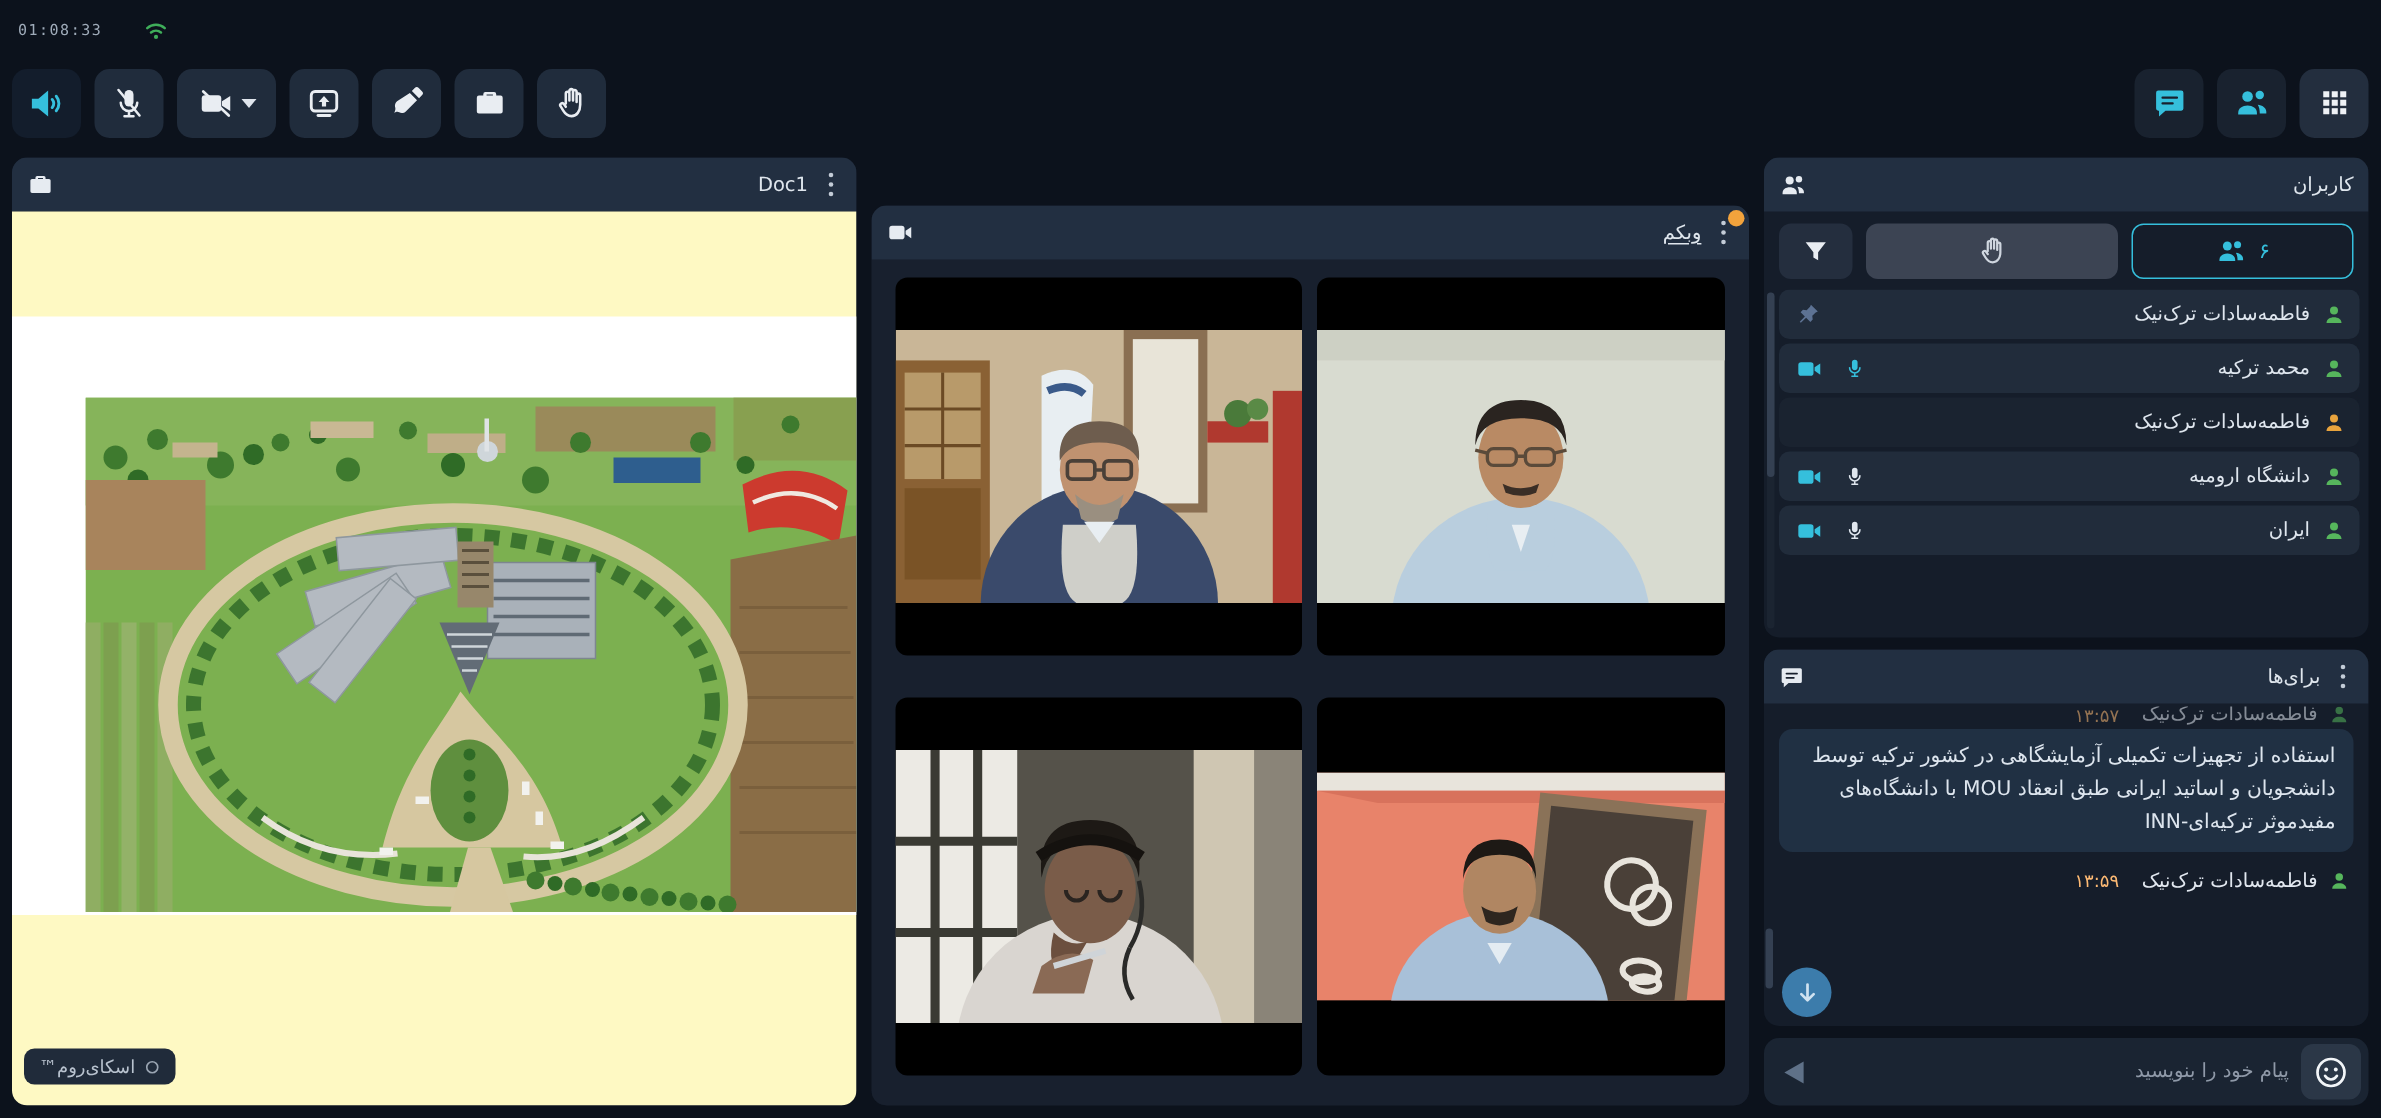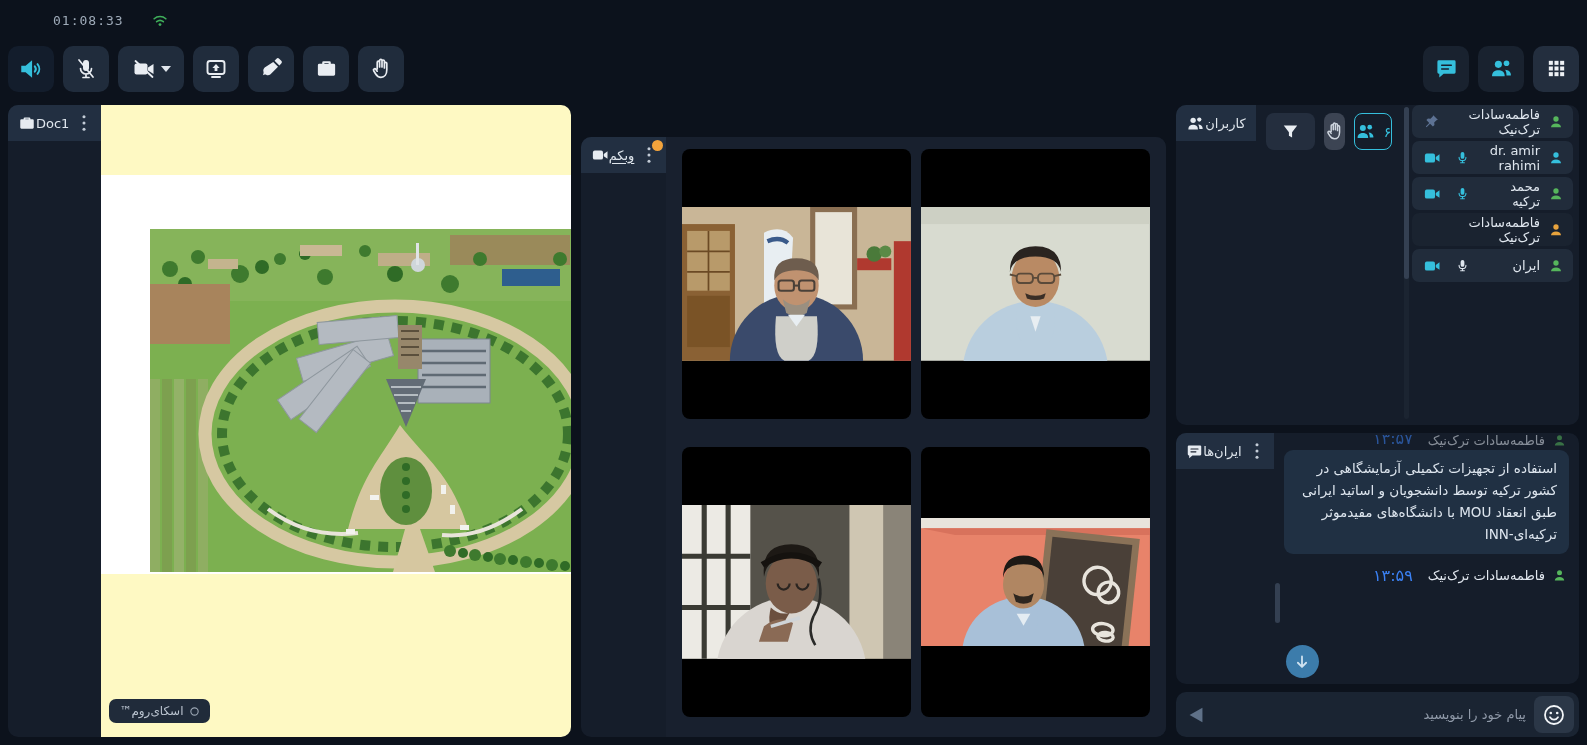--- a/index.html
+++ b/index.html
@@ -7,38 +7,38 @@
   body {
     background:#0c121c;
     font-family:"DejaVu Sans","Liberation Sans",sans-serif;
     color:#e6ebf1; font-size:13px;
   }
   svg { display:block; }
 
   
   .topbar { height:40px; display:flex; align-items:center; justify-content:space-between; padding:0 12px; }
   .topbar-left { display:flex; align-items:center; gap:26px; }
-  .clock { font-family:"DejaVu Sans Mono","Liberation Mono",monospace; color:#9fabb9; font-size:13px; letter-spacing:1px;margin-left:41px; }
+  .clock { font-family:"DejaVu Sans Mono","Liberation Mono",monospace; color:#9fabb9; font-size:10px; letter-spacing:1px; }
   .topbar-right { display:flex; align-items:center; gap:10px; direction:rtl; }
   .room-title { color:#dce3eb; font-size:15px; }
 
   
   .toolbar { height:57px; display:flex; align-items:center; justify-content:space-between; padding:0 8px; }
   .tb-group { display:flex; align-items:center; gap:9px; }
   .tb-btn { width:46px; height:46px; border-radius:10px; background:#202c3c; color:#e9edf2;
             display:flex; align-items:center; justify-content:center; cursor:pointer; }
   .tb-btn.active { background:#131d2c; color:#35bfdc; }
   .tb-btn.wide { width:66px; gap:5px; }
   .tb-btn.cyan { background:#19222f; color:#35bfdc; }
   .tb-btn.light { background:#232e3e; color:#eef1f5; }
   .caret { width:0; height:0; border-left:5px solid transparent; border-right:5px solid transparent; border-top:6px solid #dfe5ec; }
 
   
   .main { display:flex; gap:10px; padding:8px; height:648px; }
-  .panel { background:#151d2a; border-radius:10px; display:flex; flex-direction:row; overflow:hidden; position:relative; }
+  .panel { background:#151d2a; border-radius:10px; display:flex; flex-direction:column; overflow:hidden; position:relative; }
   .panel-header { height:36px; min-height:36px; background:#22cross;
                   background:#222f41; display:flex; align-items:center; justify-content:space-between;
                   padding:0 10px; color:#dfe6ed; position:relative; }
   .ph-right { display:flex; align-items:center; gap:8px; }
   .kebab { color:#c3ccd7; width:14px; height:18px; display:flex; align-items:center; justify-content:center; cursor:pointer; }
 
   
   .doc-panel { width:563px; }
   .doc-viewport { flex:1; background:#fef9c3; position:relative; }
   .doc-page { position:absolute; left:0; top:70px; width:563px; height:399px; background:#ffffff; }
@@ -74,21 +74,21 @@
   .user-row .grow { flex:1; }
   .dev { display:flex; align-items:center; gap:14px; direction:ltr; padding-left:2px; }
   .pin { color:#5d7293; }
   .cam-ic { color:#35bfdc; }
 
   
   .msg-panel { height:252px; }
   .msg-body { flex:1; padding:2px 10px 6px 10px; direction:rtl; position:relative; overflow:hidden; }
   .sender-row { display:flex; align-items:center; gap:7px; padding:4px 2px; }
   .sender-row .sname { color:#e2e8f0; }
-  .sender-row .stime { color:#3b82f6; font-size:16px; margin-right:8px; }
+  .sender-row .stime { color:#fdba74; font-size:12px; margin-right:8px; }
   .sender-row.clipped { height:13px; overflow:hidden; opacity:.55; padding:0 2px; align-items:flex-end; }
   .bubble-wrap { position:relative; margin:2px 0 8px 0; }
   .bubble { background:#203043; border-radius:9px; padding:8px 12px; 
             color:#dde5ee; font-size:13.5px; line-height:1.62; text-align:right; }
   .bubble-menu { position:absolute; left:2px; top:4px; width:22px; height:30px; border-radius:6px; background:#26324256;
                  color:#c3ccd7; display:flex; align-items:center; justify-content:center; cursor:pointer; }
   .scroll-down { position:absolute; left:12px; bottom:6px; width:33px; height:33px; border-radius:50%;
                  background:#3c7cab; color:#cfe2f0; display:flex; align-items:center; justify-content:center; cursor:pointer; }
   .msg-scrollbar { position:absolute; left:1px; top:150px; width:5px; height:40px; background:#344052; border-radius:3px; }
 
@@ -595,41 +595,20 @@
           <span class="grow"></span>
           <span class="dev">
               <span class="pin">
                 <svg width="17" height="17">
                   <use href="#i-pin"></use>
                 </svg>
               </span>
             </span>
         </div>
         <div class="user-row">
-          <span style="color: rgb(53, 191, 220);">
-              <svg width="16" height="16">
-                <use href="#i-person"></use>
-              </svg>
-            </span>
-          <span class="uname">dr. amir rahimi</span>
-          <span class="grow"></span>
-          <span class="dev">
-              <span class="cam-ic">
-                <svg width="18" height="18">
-                  <use href="#i-cam"></use>
-                </svg>
-              </span>
-              <span style="color: rgb(53, 191, 220);">
-                <svg width="15" height="15">
-                  <use href="#i-mic"></use>
-                </svg>
-              </span>
-            </span>
-        </div>
-        <div class="user-row">
           <span style="color: rgb(86, 182, 92);">
               <svg width="16" height="16">
                 <use href="#i-person"></use>
               </svg>
             </span>
           <span class="uname">محمد ترکیه</span>
           <span class="grow"></span>
           <span class="dev">
               <span class="cam-ic">
                 <svg width="18" height="18">
@@ -651,20 +630,41 @@
             </span>
           <span class="uname">فاطمه‌سادات ترک‌نیک</span>
           <span class="grow"></span>
         </div>
         <div class="user-row">
           <span style="color: rgb(86, 182, 92);">
               <svg width="16" height="16">
                 <use href="#i-person"></use>
               </svg>
             </span>
+          <span class="uname">دانشگاه ارومیه</span>
+          <span class="grow"></span>
+          <span class="dev">
+              <span class="cam-ic">
+                <svg width="18" height="18">
+                  <use href="#i-cam"></use>
+                </svg>
+              </span>
+              <span style="color: rgb(223, 230, 238);">
+                <svg width="15" height="15">
+                  <use href="#i-mic"></use>
+                </svg>
+              </span>
+            </span>
+        </div>
+        <div class="user-row">
+          <span style="color: rgb(86, 182, 92);">
+              <svg width="16" height="16">
+                <use href="#i-person"></use>
+              </svg>
+            </span>
           <span class="uname">ایران</span>
           <span class="grow"></span>
           <span class="dev">
               <span class="cam-ic">
                 <svg width="18" height="18">
                   <use href="#i-cam"></use>
                 </svg>
               </span>
               <span style="color: rgb(223, 230, 238);">
                 <svg width="15" height="15">
@@ -677,21 +677,21 @@
     </div>
 
     <div class="panel msg-panel">
       <div class="panel-header">
         <span style="color:#e6ebf1">
             <svg width="17" height="17">
               <use href="#i-chat"></use>
             </svg>
           </span>
         <div class="ph-right">
-          <span>ایران‌ها</span>
+          <span>برای‌ها</span>
           <span class="kebab">
               <svg width="6" height="18">
                 <use href="#i-dots"></use>
               </svg>
             </span>
         </div>
       </div>
       <div class="msg-body">
         <div class="msg-scrollbar"></div>
 

